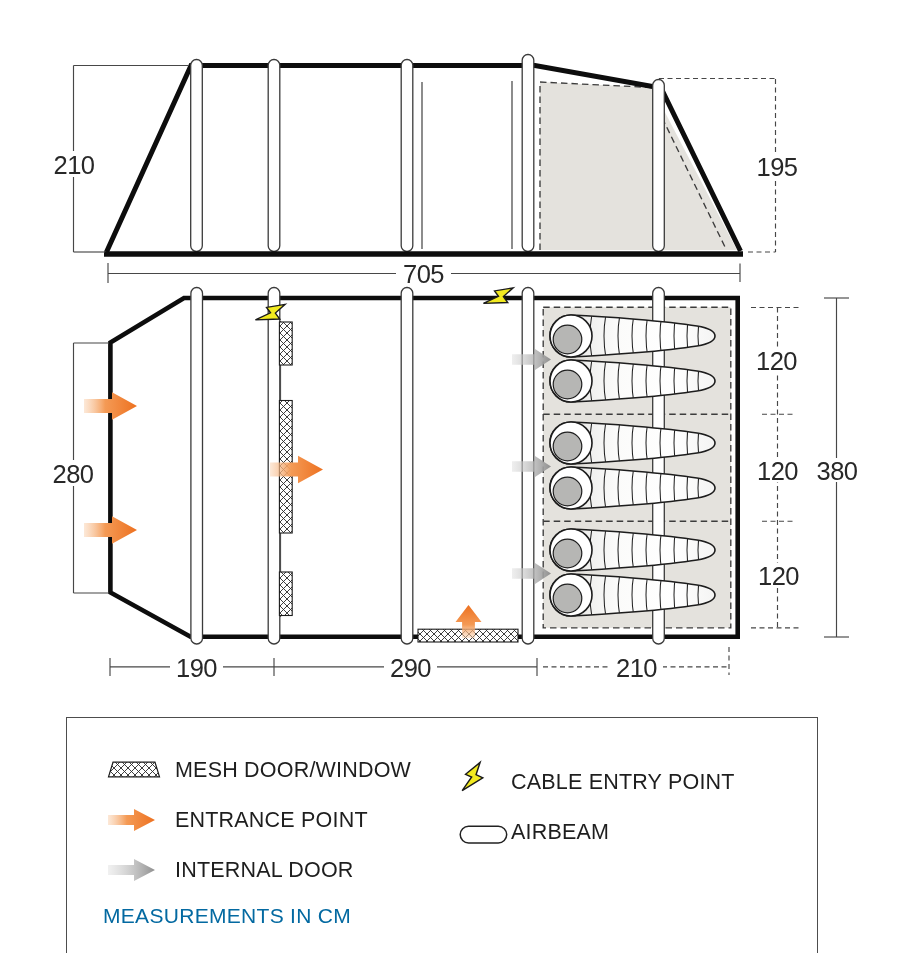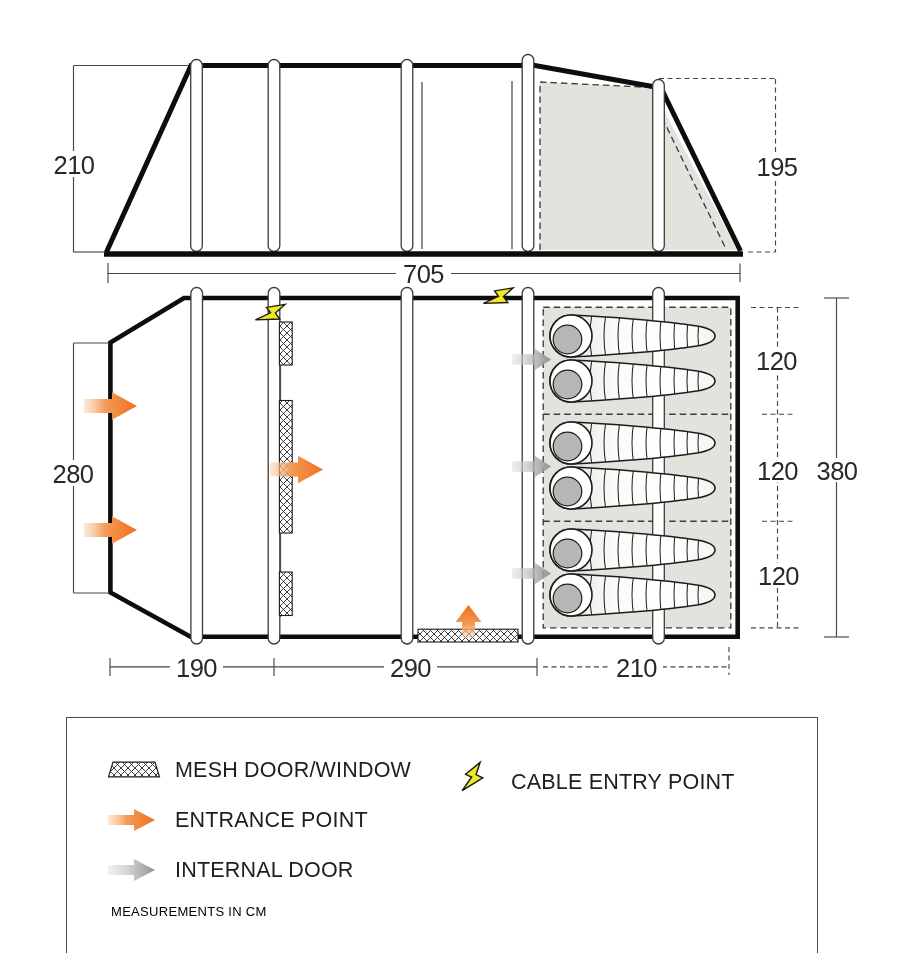--- a/index.html
+++ b/index.html
@@ -19,21 +19,21 @@
   .legend{position:absolute;left:66px;top:692px;width:752px;height:296px;
           border:1.6px solid #4d4d4d;box-sizing:border-box;background:#fff;}
   .legend-cols{display:grid;grid-template-columns:350px 1fr;padding-top:27px;}
   .lrow{display:flex;align-items:center;height:50px;}
   .lcol-left .lrow{padding-left:40px;}
   .lcol-right .lrow{padding-left:42px;align-items:flex-end;}
   .licon{display:flex;align-items:center;justify-content:flex-start;flex:0 0 auto;}
   .lcol-left .licon{width:68px;}
   .lcol-right .licon{width:52px;}
   .llabel{font-size:21.5px;color:#1e1e1e;letter-spacing:0.2px;white-space:nowrap;}
-  .lfooter{position:absolute;left:44px;top:186px;font-size:13px;color:#000000;
+  .lfooter{position:absolute;left:36px;top:186px;font-size:21px;color:#0369a1;
            letter-spacing:0.3px;}
 </style>
 </head>
 <body>
 
 <div class="stage">
 
 <svg class="diagram" width="900" height="685" viewBox="0 0 900 685">
   <defs>
     <pattern id="mesh" width="7" height="7" patternUnits="userSpaceOnUse">
@@ -271,18 +271,26 @@
       <div class="lrow">
         <span class="licon">
           <svg width="30" height="36" viewBox="-15 -18 30 36">
             <g transform="rotate(10)">
               <path d="M3.5,-15.5 L-8.8,-1.2 L-2.3,0.4 L-9.3,15.5 L8.8,-0.8 L1.6,-2.6 Z" fill="#f2ea20" stroke="#1a1a1a" stroke-width="1.4"></path>
             </g>
           </svg>
         </span>
         <span class="llabel">CABLE ENTRY POINT</span>
       </div>
+      <div class="lrow">
+        <span class="licon">
+          <svg width="50" height="20" viewBox="0 0 50 20">
+            <rect x="1.2" y="1.2" width="46.5" height="16.8" rx="8.4" fill="#ffffff" stroke="#222222" stroke-width="1.5"></rect>
+          </svg>
+        </span>
+        <span class="llabel">AIRBEAM</span>
+      </div>
     </div>
   </div>
   <div class="lfooter">MEASUREMENTS IN CM</div>
 </div>
 
 </div>
 
 </body></html>

